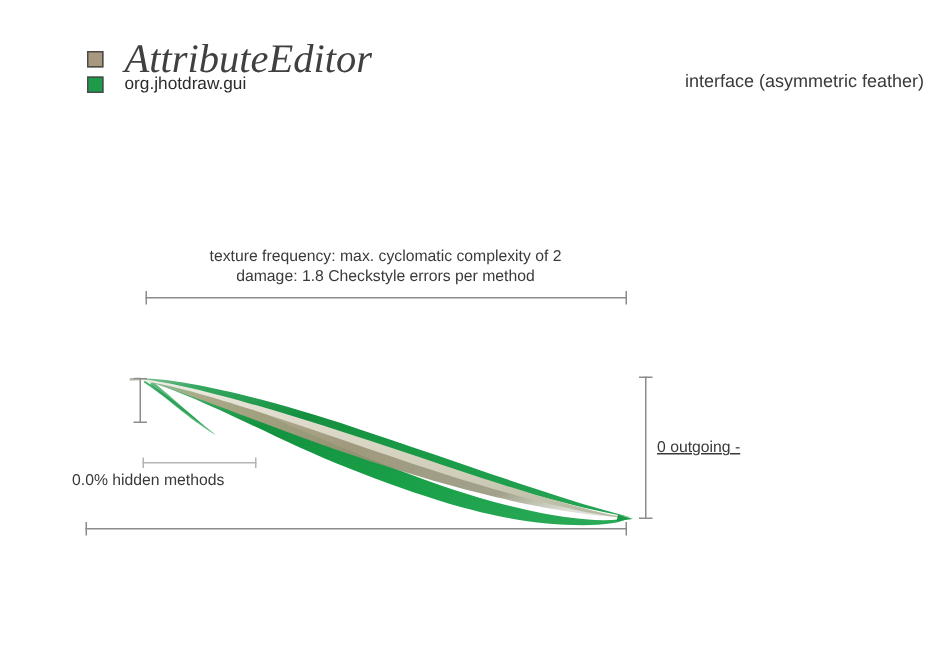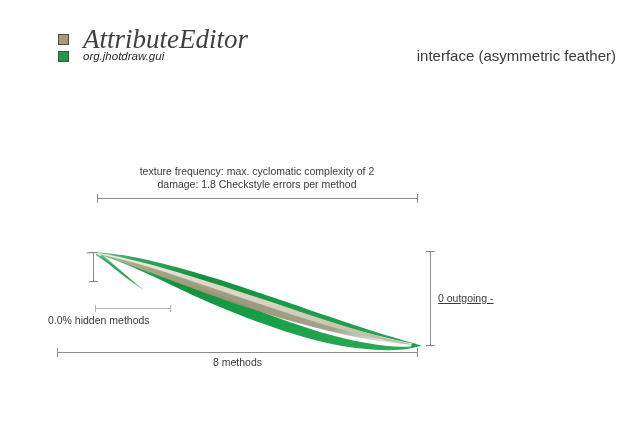--- a/index.html
+++ b/index.html
@@ -48,28 +48,27 @@
     color: #404040;
     margin-left: 14px;
     white-space: nowrap;
   }
   .pkg-text {
     font-size: 11.5px;
     line-height: 12px;
     color: #2b2b2b;
     margin-left: 14px;
     white-space: nowrap;
-    font-style: italic;
   }
 
   #kind-label {
     position: absolute;
     right: 14px;
     top: 47px;
-    font-size: 15px;
+    font-size: 12px;
     color: #3a3a3a;
     white-space: nowrap;
   }
 
   
   .anno-text {
     position: absolute;
     font-size: 10.5px;
     line-height: 13px;
     color: #3a3a3a;
@@ -296,15 +295,14 @@
   </div>
   <div class="anno-text" id="deps-label">
     <div>0 outgoing -</div>
   </div>
 
   <div class="hbar" id="methods-bar">
     <span class="cap left"></span>
     <span class="line"></span>
     <span class="cap right"></span>
   </div>
-  <div class="anno-text" id="methods-label">8 methods</div>
 
 </div>
 
 </body></html>

